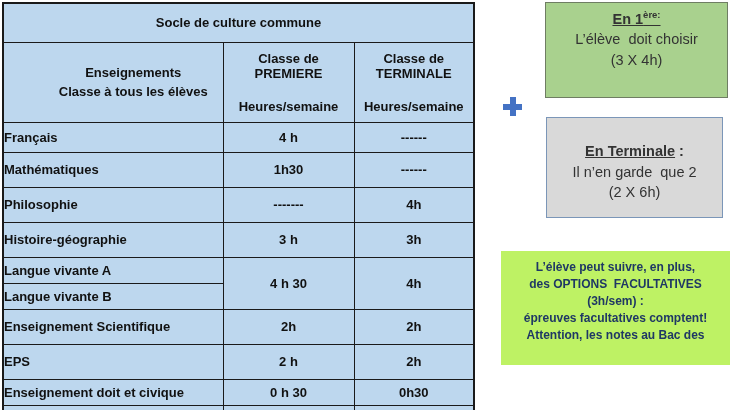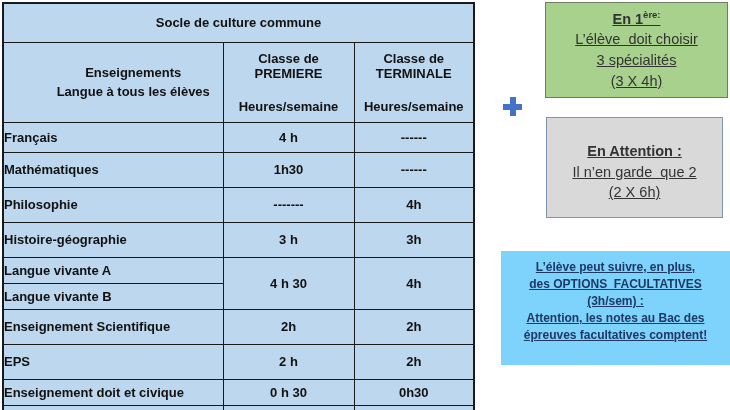--- a/index.html
+++ b/index.html
@@ -61,45 +61,45 @@
   .box-terminale {
     left:546px; top:117px; width:177px; height:101px;
     background:#D9D9D9; border:1px solid #7b96b8;
     font-size:14.5px; color:#333; padding-top:23px; line-height:1.42;
   }
   .box-heading { font-weight:bold; }
   .u { text-decoration:underline; }
   sup { font-size:9.5px;margin-top:9px; }
   .box-options {
     left:501px; top:251px; width:229px; height:114px;
-    background:#7dd3fc;
+    background:#bef264;
     font-weight:bold; font-size:12px; color:#1F3864;
     padding-top:8px; line-height:1.42;
   }
-  .line { white-space:pre-wrap;text-decoration:underline; }
+  .line { white-space:pre-wrap; }
 </style>
 </head>
 <body>
 
 <div class="table-wrap">
   <table class="core">
     <colgroup>
       <col style="width:220px">
         <col style="width:131px">
         <col style="width:120px">
     </colgroup>
     <tbody>
         <tr>
       <td class="title-cell" colspan="3">Socle de culture commune</td>
     </tr>
     <tr>
       <td class="hdr">
         <div class="hdr-subjects">
           <div>Enseignements</div>
-          <div>Langue à tous les élèves</div>
+          <div>Classe à tous les élèves</div>
         </div>
       </td>
       <td class="hdr">
         <div class="stack">
           <div>Classe de PREMIERE</div>
           <div>Heures/semaine</div>
         </div>
       </td>
       <td class="hdr">
         <div class="stack">
@@ -166,31 +166,30 @@
 <div class="plus">
   <div class="bar-h"></div>
   <div class="bar-v"></div>
 </div>
 
 <div class="side-box box-premiere">
   <div class="box-heading">
     <span class="u"><span>En 1</span><sup>ère:</sup></span>
   </div>
   <div class="line">L’élève  doit choisir</div>
-  <div class="line">3 spécialités</div>
   <div class="line">(3 X 4h)</div>
 </div>
 
 <div class="side-box box-terminale">
   <div class="box-heading">
-    <span class="u line">En Attention</span><span class="line"> :</span>
+    <span class="u line">En Terminale</span><span class="line"> :</span>
   </div>
   <div class="line">Il n’en garde  que 2</div>
   <div class="line">(2 X 6h)</div>
 </div>
 
 <div class="side-box box-options">
   <div class="line">L’élève peut suivre, en plus,</div>
   <div class="line">des OPTIONS  FACULTATIVES</div>
   <div class="line">(3h/sem) :</div>
+  <div class="line">épreuves facultatives comptent!</div>
   <div class="line">Attention, les notes au Bac des</div>
-  <div class="line">épreuves facultatives comptent!</div>
 </div>
 
 </body></html>

